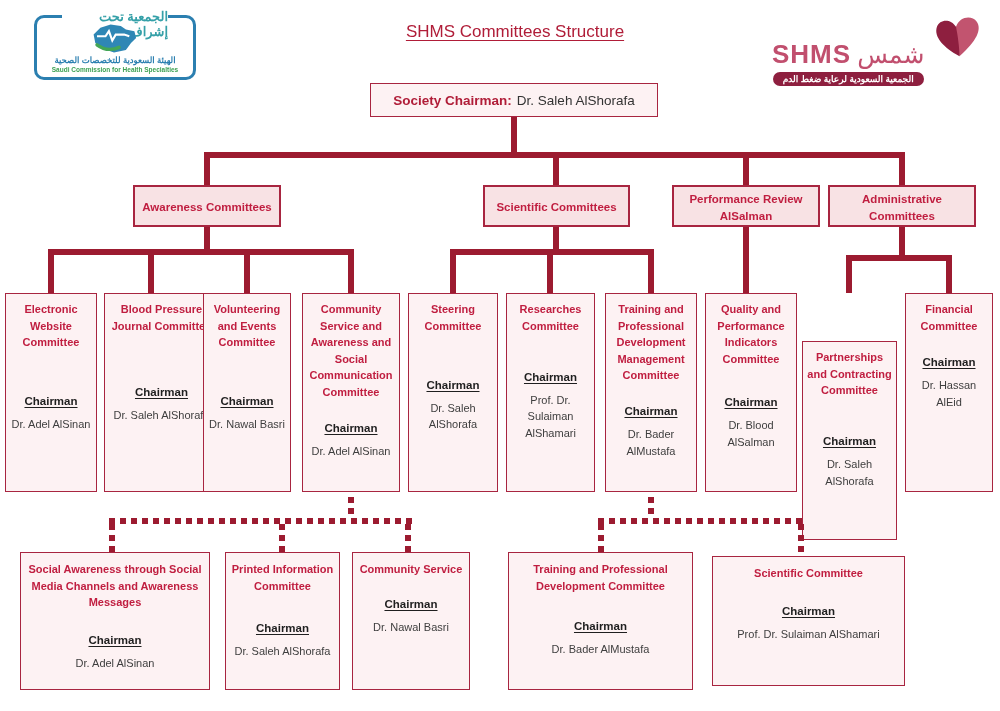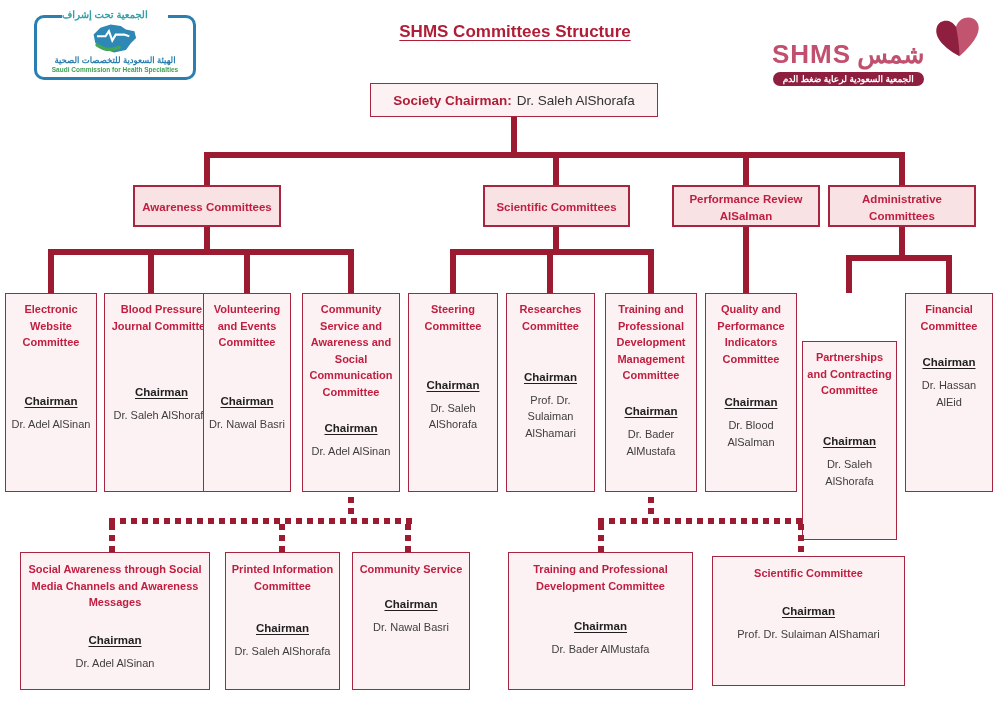--- a/index.html
+++ b/index.html
@@ -30,42 +30,42 @@
   .hline{height:6px;}
 
   
   .hdot{position:absolute;height:6px;
         background:repeating-linear-gradient(90deg,#9c1b30 0 6px,transparent 6px 11px);}
   .vdot{position:absolute;width:6px;
         background:repeating-linear-gradient(180deg,#9c1b30 0 6px,transparent 6px 11px);}
 
   
   .page-title{position:absolute;left:370px;top:22px;width:290px;text-align:center;
-              font-size:17px;font-weight:700;color:#b01d38;text-decoration:underline;
+              font-size:17px;font-weight:400;color:#b01d38;text-decoration:underline;
               text-underline-offset:3px;}
 
   
   .scfhs{position:absolute;left:30px;top:8px;width:170px;height:78px;}
   .scfhs-bracket{position:absolute;left:4px;top:7px;right:4px;bottom:6px;
                  border:3px solid #2b7fb0;border-radius:10px;}
   .scfhs-topband{position:absolute;left:32px;top:1px;width:106px;background:#ffffff;
-                 text-align:left;font-size:10px;font-weight:700;color:#35a0a8;direction:rtl;}
+                 text-align:right;font-size:13px;font-weight:700;color:#35a0a8;direction:rtl;}
   .scfhs-map{position:absolute;left:55px;top:13px;}
   .scfhs-ar{position:absolute;left:0;top:47px;width:100%;text-align:center;
             font-size:8.5px;font-weight:700;color:#2b7fb0;direction:rtl;}
   .scfhs-en{position:absolute;left:0;top:58px;width:100%;text-align:center;
             font-size:6.5px;font-weight:700;color:#3da153;}
 
   
   .shms{position:absolute;left:772px;top:10px;width:218px;height:58px;display:flex;
         align-items:center;gap:6px;}
   .shms-text{display:flex;flex-direction:column;align-items:center;gap:2px;}
   .shms-names{display:flex;align-items:baseline;gap:6px;direction:ltr;}
   .shms-acronym{font-size:26px;font-weight:700;color:#c14f6e;letter-spacing:1px;}
-  .shms-ar{font-size:25px;font-weight:700;color:#c14f6e;margin-top:48px;}
+  .shms-ar{font-size:25px;font-weight:400;color:#c14f6e;margin-top:48px;}
   .shms-tagline{background:#8e1f3f;color:#ffffff;font-size:9px;font-weight:700;
                 padding:2px 10px;border-radius:8px;direction:rtl;white-space:nowrap;}
 </style>
 </head>
 <body>
 
 <div id="stage">
 
   <div class="scfhs">
     <div class="scfhs-bracket"></div>

